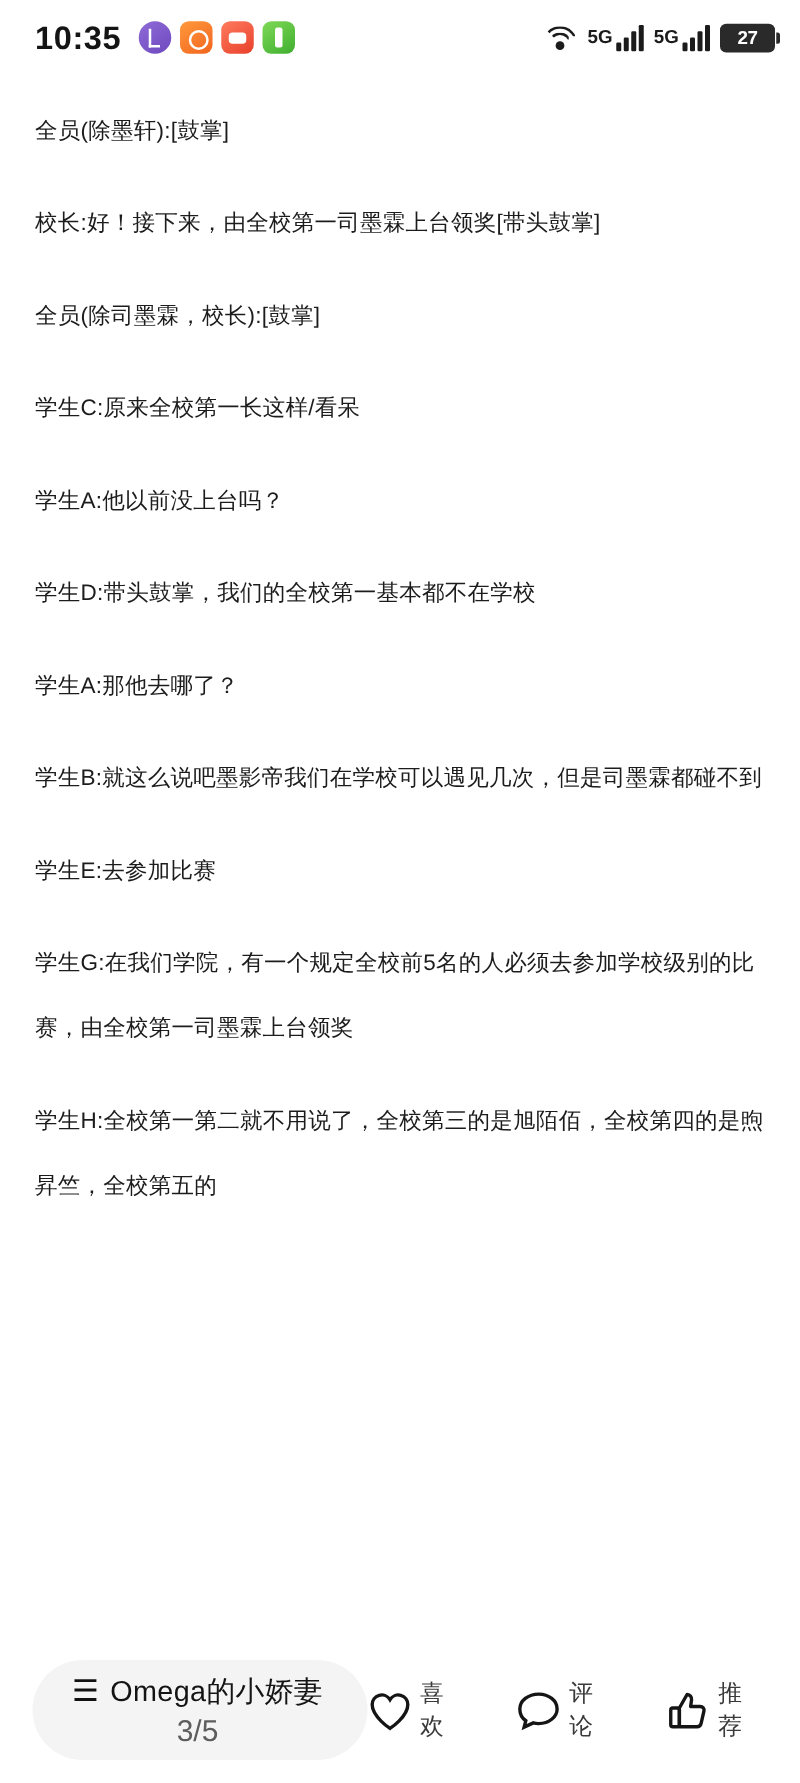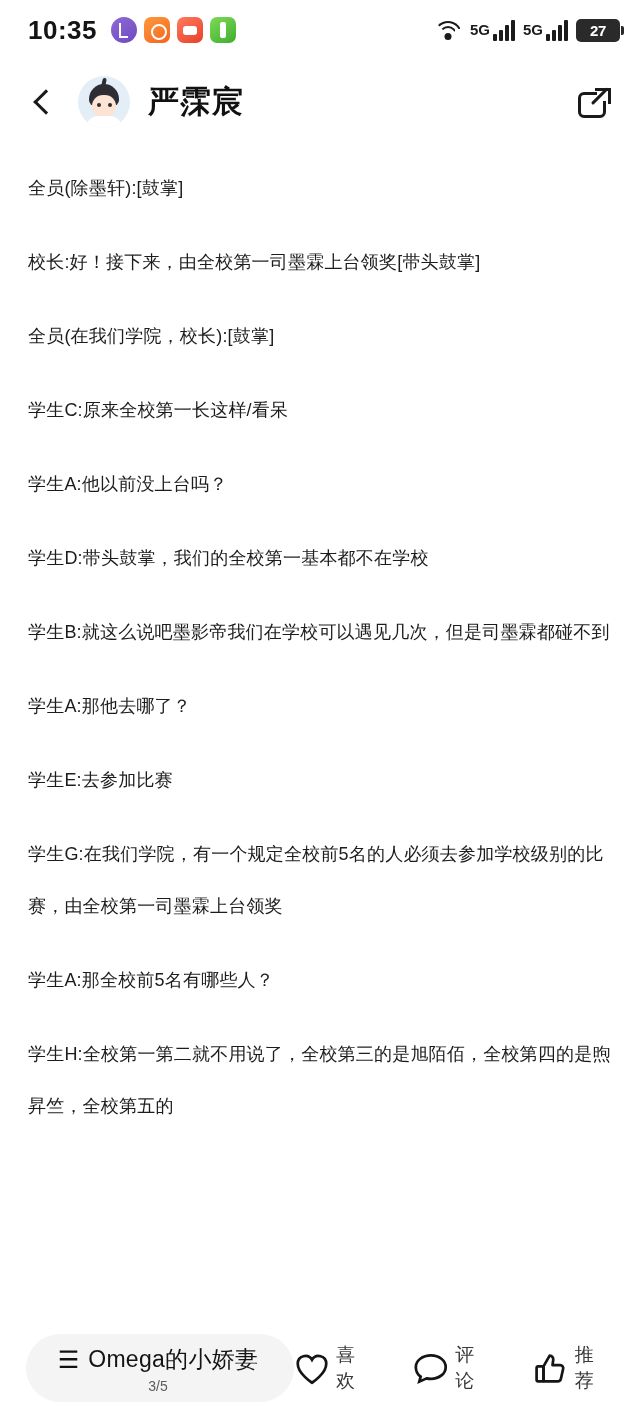--- a/index.html
+++ b/index.html
@@ -292,21 +292,21 @@
     color: #111;
     line-height: 1;
   }
   .book-chip .title {
     font-size: 23px;
     font-weight: 400;
     color: #141414;
     letter-spacing: 0.3px;
   }
   .book-chip .pages {
-    font-size: 14px;
+    font-size: 24px;
     color: #5d5d5d;
     margin-top: 3px;
   }
   .actions {
     margin-left: auto;
     display: flex;
     align-items: center;
     gap: 52px;
     padding-right: 14px;
   }
@@ -364,49 +364,32 @@
             <i></i>
             <i></i>
           </span>
       </span>
       <span class="battery">
         <span>27</span>
       </span>
     </div>
   </div>
 
-  <div class="header">
-    <div class="back-icon"></div>
-    <div class="avatar">
-      <span class="hair"></span>
-      <span class="face"></span>
-      <span class="eye l"></span>
-      <span class="eye r"></span>
-      <span class="body"></span>
-    </div>
-    <div class="header-title">严霂宸</div>
-    <div class="share-icon">
-      <span class="box"></span>
-      <span class="mask"></span>
-      <span class="arrow"></span>
-    </div>
-  </div>
 
   <div class="content">
     <p class="para">全员(除墨轩):[鼓掌]</p>
     <p class="para">校长:好！接下来，由全校第一司墨霖上台领奖[带头鼓掌]</p>
-    <p class="para">全员(在我们学院，校长):[鼓掌]</p>
+    <p class="para">全员(除司墨霖，校长):[鼓掌]</p>
     <p class="para">学生C:原来全校第一长这样/看呆</p>
     <p class="para">学生A:他以前没上台吗？</p>
     <p class="para">学生D:带头鼓掌，我们的全校第一基本都不在学校</p>
+    <p class="para">学生A:那他去哪了？</p>
     <p class="para">学生B:就这么说吧墨影帝我们在学校可以遇见几次，但是司墨霖都碰不到</p>
-    <p class="para">学生A:那他去哪了？</p>
     <p class="para">学生E:去参加比赛</p>
     <p class="para">学生G:在我们学院，有一个规定全校前5名的人必须去参加学校级别的比赛，由全校第一司墨霖上台领奖</p>
-    <p class="para">学生A:那全校前5名有哪些人？</p>
     <p class="para">学生H:全校第一第二就不用说了，全校第三的是旭陌佰，全校第四的是煦昇竺，全校第五的</p>
   </div>
 
   <div class="bottombar">
     <div class="book-chip">
       <div class="row">
         <span class="book-icon">☰</span>
         <span class="title">Omega的小娇妻</span>
       </div>
       <span class="pages">3/5</span>

